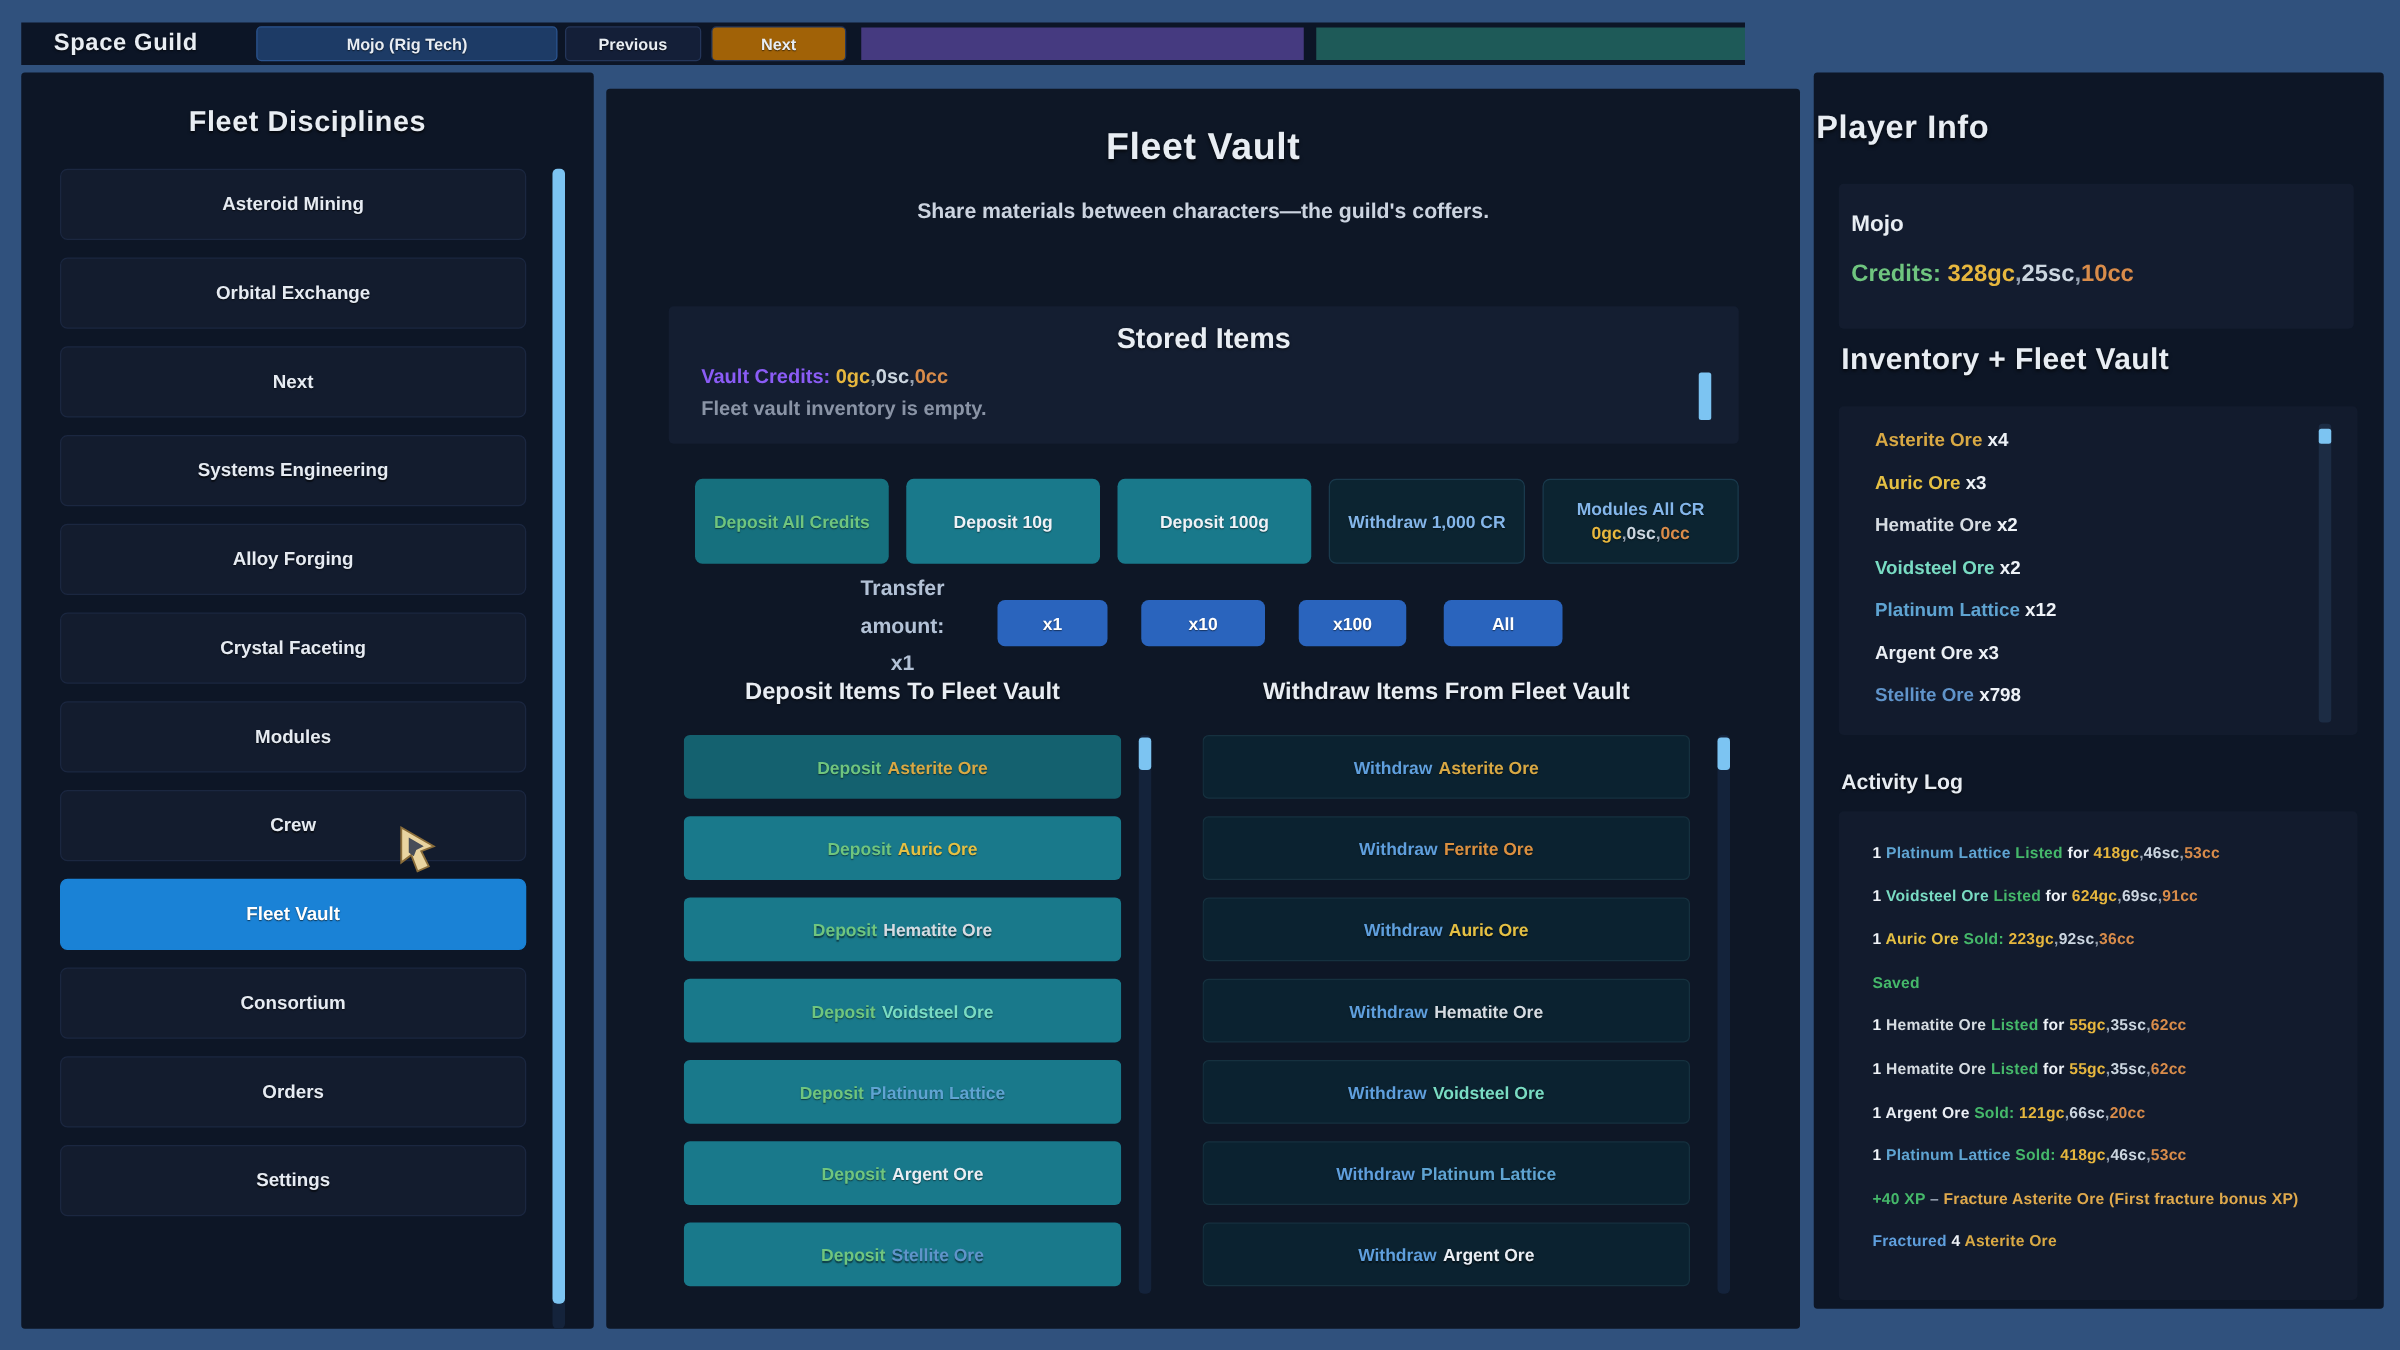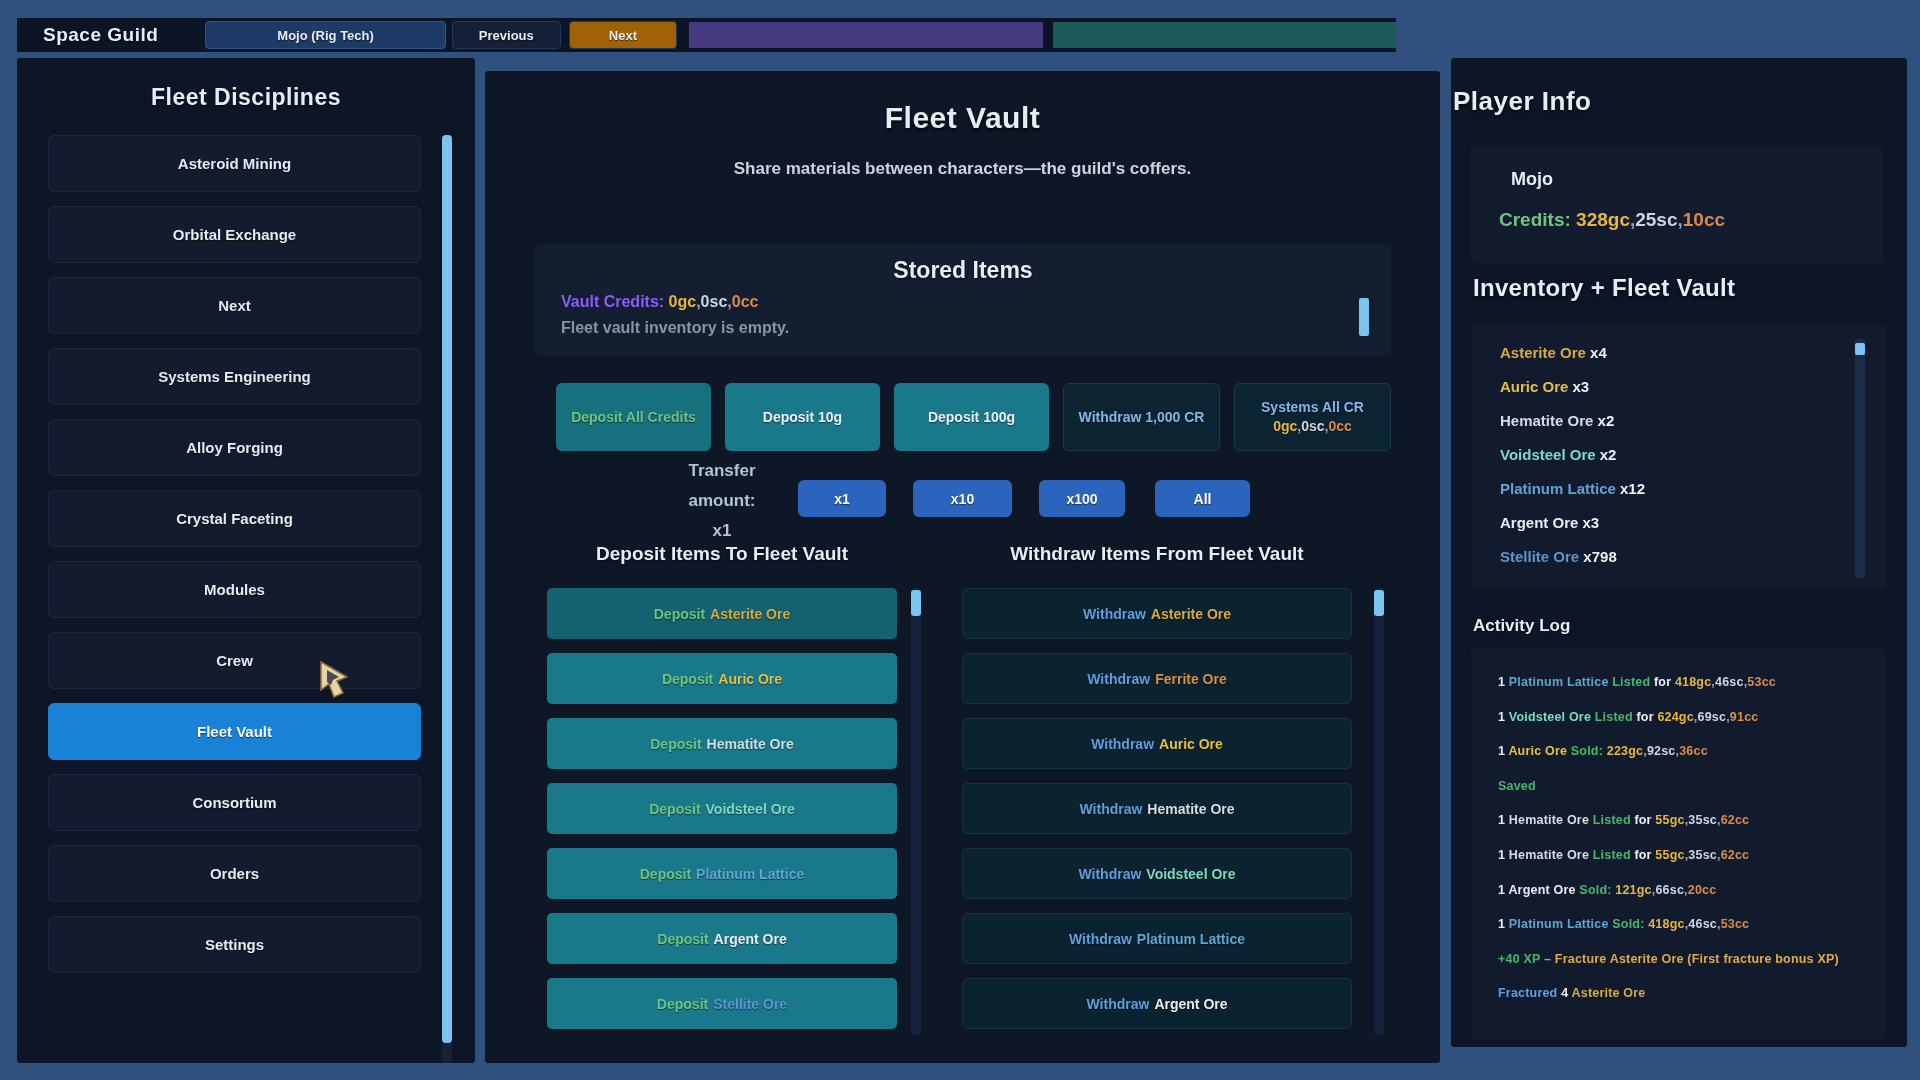--- a/index.html
+++ b/index.html
@@ -60,22 +60,22 @@
   .dep-btn { background:#19798b; }
   .dep-btn.dep-first { background:#14616f; }
   .wd-btn { background:#0b2230; border:1px solid #16313f; }
 
   .list-scroll { position:absolute; top:517px; width:10px; height:447px; background:#14233b; border-radius:4px; }
   .dep-scroll { left:426px; }
   .wd-scroll { left:889px; }
   .list-thumb { position:absolute; left:0; top:2px; width:10px; height:26px; background:#7cc4f2; border-radius:3px; }
   .player-title { margin:28px 0 0 2px; font-size:26px; letter-spacing:.5px; text-shadow:0 2px 3px rgba(0,0,0,.7); }
   .player-box { position:absolute; left:20px; top:89px; width:412px; height:116px; background:#131c2f; border-radius:4px; }
-  .player-name { position:absolute; left:40px; top:22px; font-size:18px; }
-  .player-credits { position:absolute; left:28px; top:62px; font-size:19px; }
+  .player-name { position:absolute; left:10px; top:22px; font-size:18px; }
+  .player-credits { position:absolute; left:10px; top:62px; font-size:19px; }
   .inv-title { position:absolute; left:22px; top:216px; font-size:24px; letter-spacing:.3px; text-shadow:0 2px 3px rgba(0,0,0,.7); }
   .inv-box { position:absolute; left:20px; top:267px; width:415px; height:263px; background:#121b2d; border-radius:4px; }
   .inv-row { margin:0 0 0 29px; height:34px; display:flex; align-items:center; font-size:15px; }
   .inv-box .inv-rows { padding-top:10px; }
   .inv-scroll { position:absolute; right:21px; top:14px; width:10px; height:239px; background:#1c2c44; border-radius:3px; }
   .inv-thumb { position:absolute; left:0; top:4px; width:10px; height:12px; background:#7cc4f2; border-radius:2px; }
   .log-title { position:absolute; left:22px; top:558px; font-size:17px; text-shadow:0 1px 2px rgba(0,0,0,.7); }
   .log-box { position:absolute; left:20px; top:591px; width:415px; height:391px; background:#121b2d; border-radius:4px; overflow:hidden; }
   .log-rows { padding:26px 0 0 27px; }
   .log-row { height:34.6px; font-size:12.5px; letter-spacing:.2px; }
@@ -138,21 +138,21 @@
         <div class="act-btn act-teal">
           <div style="color: rgb(238, 242, 247);">Deposit 10g</div>
         </div>
         <div class="act-btn act-teal">
           <div style="color: rgb(238, 242, 247);">Deposit 100g</div>
         </div>
         <div class="act-btn act-dark">
           <div style="color: rgb(132, 182, 234);">Withdraw 1,000 CR</div>
         </div>
         <div class="act-btn act-dark">
-          <div style="color: rgb(132, 182, 234);">Systems All CR</div>
+          <div style="color: rgb(132, 182, 234);">Modules All CR</div>
           <div><span style="color: rgb(231, 183, 62);">0gc</span><span style="color: rgb(150, 161, 176);">,</span><span style="color: rgb(204, 214, 224);">0sc</span><span style="color: rgb(150, 161, 176);">,</span><span style="color: rgb(217, 140, 74);">0cc</span></div>
         </div>
       </div>
 
     <div class="transfer-label" id="transfer-label">
         <div>Transfer</div>
         <div>amount:</div>
         <div>x1</div>
       </div>
     <div id="transfer-buttons">

